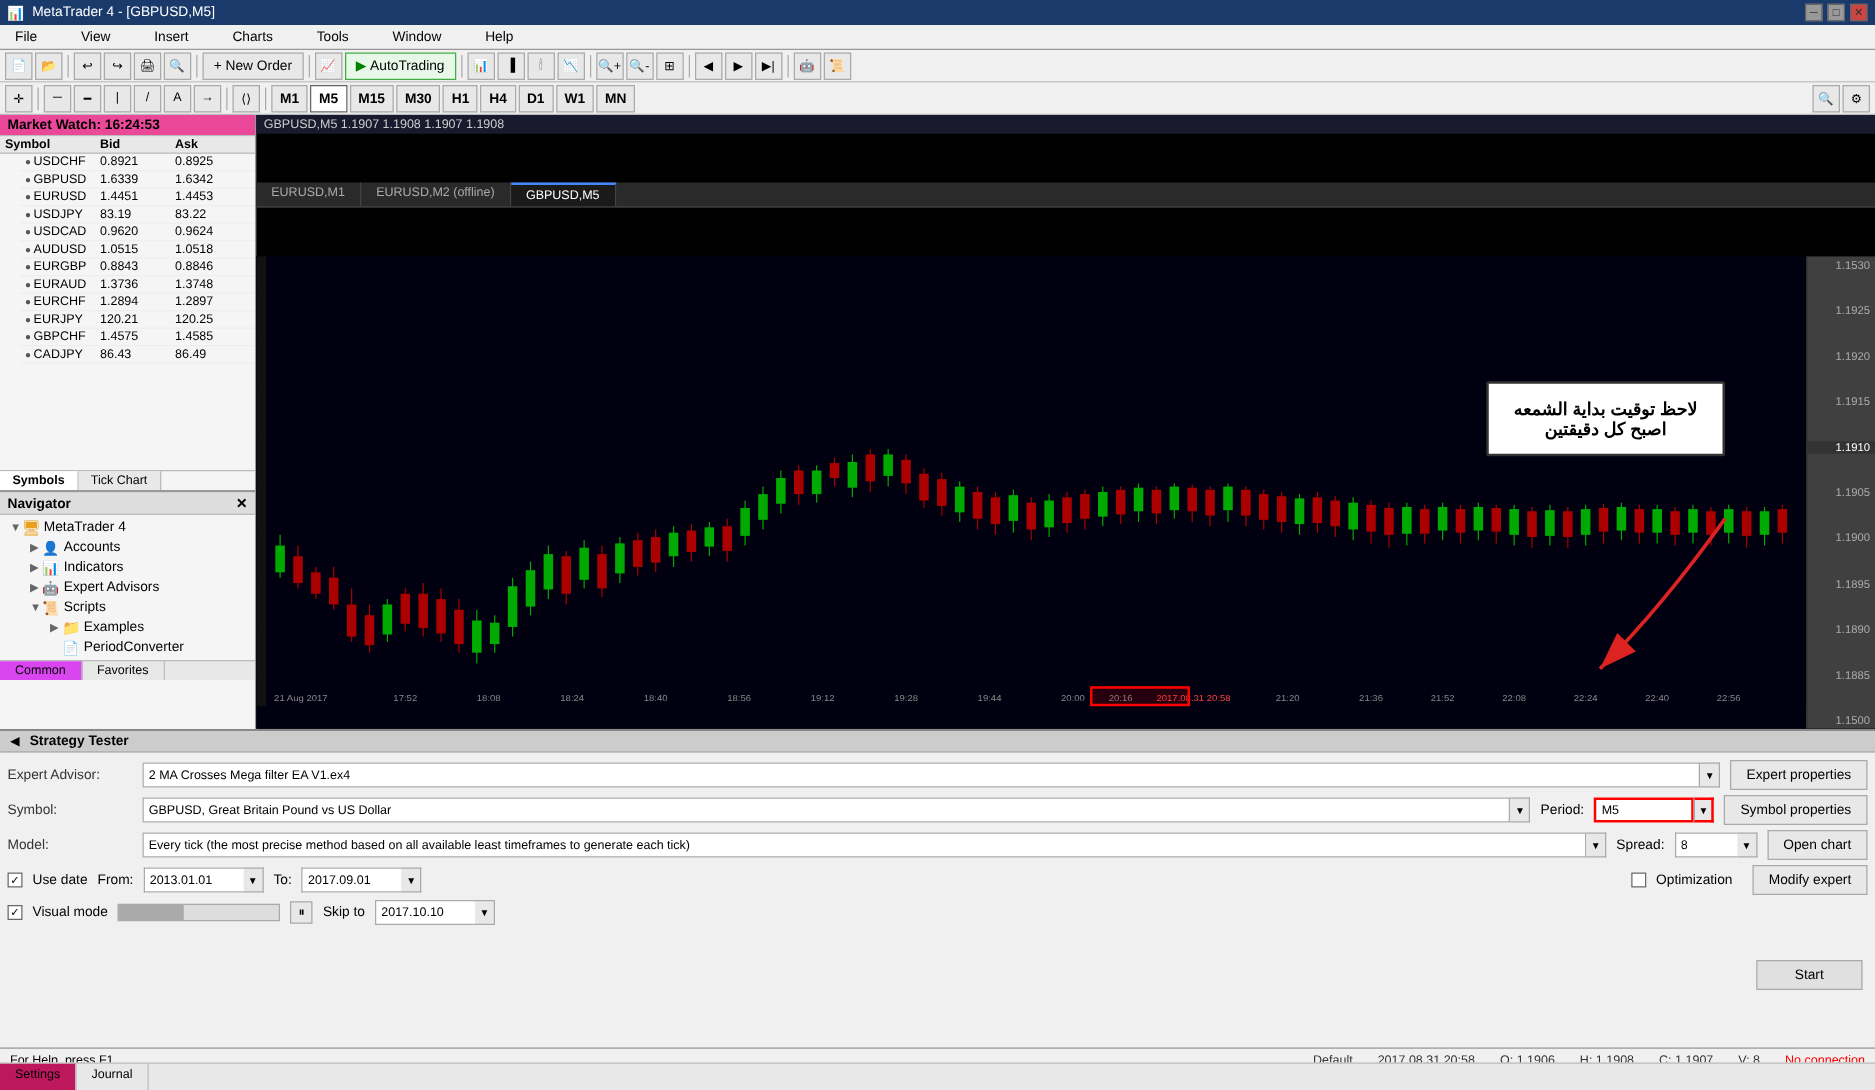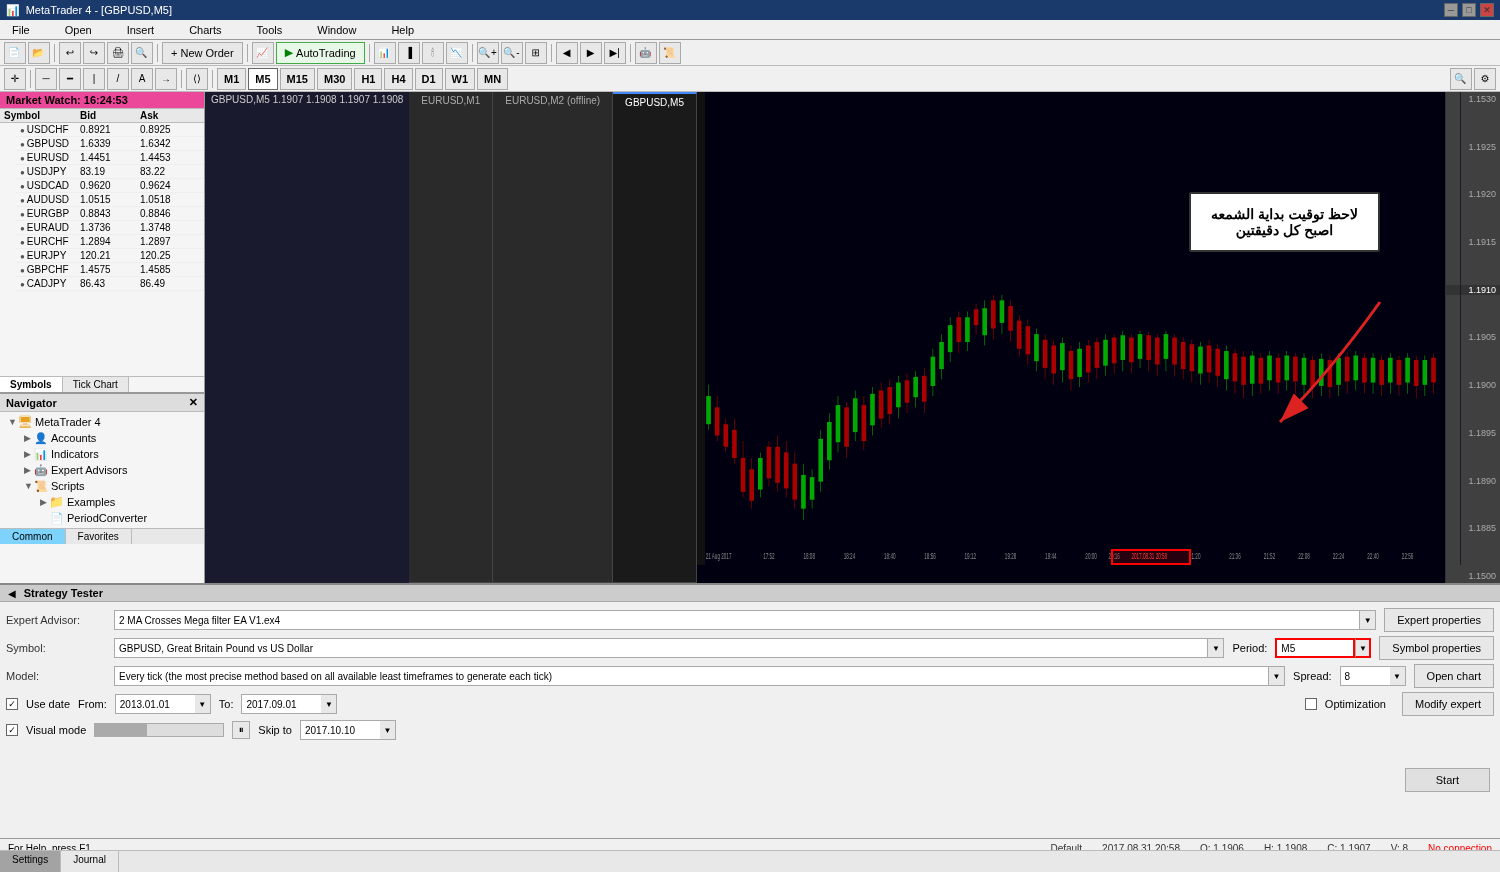--- a/index.html
+++ b/index.html
@@ -53,21 +53,21 @@
     .nav-item { display: flex; align-items: center; padding: 1px 8px; cursor: pointer; font-size: 11px; }
     .nav-item .icon { width: 14px; height: 14px; margin-right: 3px; display: flex; align-items: center; justify-content: center; }
     .nav-child { padding-left: 24px; }
     .nav-child2 { padding-left: 40px; }
     .folder-icon { color: #e8a020; font-size: 12px; }
     .expand-icon { width: 10px; display: inline-block; font-size: 9px; color: #666; }
     
     
     #bottom-tabs { display: flex; border-top: 1px solid #bbb; background: #e8e8e8; }
     .bottom-tab { padding: 2px 12px; font-size: 10px; cursor: pointer; border-right: 1px solid #bbb; }
-    .bottom-tab.active { background: #7dd3fc; }
+    .bottom-tab.active { background: #d946ef; }
     
     
     #chart-area { flex: 1; display: flex; flex-direction: column; background: #000; }
     #chart-header { background: #1a1a2e; color: #ccc; padding: 2px 6px; font-size: 10px; }
     #chart-tabs { display: flex; background: #2a2a2a; border-bottom: 1px solid #444; }
     .chart-tab { padding: 3px 12px; font-size: 10px; color: #aaa; cursor: pointer; border-right: 1px solid #444; }
     .chart-tab.active { background: #1a1a1a; color: #fff; border-top: 2px solid #4488ff; }
     #chart-canvas { flex: 1; background: #000011; position: relative; overflow: hidden; }
     
     
@@ -115,21 +115,21 @@
   </div>
   <div id="title-bar-right">
     <div class="title-btn">─</div>
     <div class="title-btn">□</div>
     <div class="title-btn" style="background:#c44;">✕</div>
   </div>
 </div>
 
 <div id="menu-bar">
   <span class="menu-item">File</span>
-  <span class="menu-item">Open</span>
+  <span class="menu-item">View</span>
   <span class="menu-item">Insert</span>
   <span class="menu-item">Charts</span>
   <span class="menu-item">Tools</span>
   <span class="menu-item">Window</span>
   <span class="menu-item">Help</span>
 </div>
 
 <div class="toolbar">
   <div class="tb-btn">📄</div>
   <div class="tb-btn">📂</div>
@@ -317,21 +317,21 @@
           <span>PeriodConverter</span>
         </div>
       </div>
       <div id="bottom-tabs">
         <div class="bottom-tab active">Common</div>
         <div class="bottom-tab">Favorites</div>
       </div>
     </div>
   </div>
 
-  <div id="chart-area" style="flex:1; display:flex; flex-direction:row;">
+  <div id="chart-area" style="flex:1; display:flex; flex-direction:column;gap:39px;">
     <div id="chart-header">
       <span>GBPUSD,M5  1.1907 1.1908 1.1907 1.1908</span>
     </div>
     <div id="chart-tabs">
       <div class="chart-tab">EURUSD,M1</div>
       <div class="chart-tab">EURUSD,M2 (offline)</div>
       <div class="chart-tab active">GBPUSD,M5</div>
     </div>
     <div id="chart-canvas" style="flex:1; position:relative; background:#000011;">
 
@@ -767,21 +767,21 @@
       <span style="flex:1;"></span>
     </div>
 
   </div>
 
   <div style="position:absolute; right:10px; bottom:80px;">
     <button style="padding:4px 30px; background:#e0e0e0; border:1px solid #aaa; font-size:11px; cursor:pointer; height:24px;">Start</button>
   </div>
 
   <div id="bottom-tabs2" style="position:absolute; bottom:0; left:0; right:0; display:flex; border-top:1px solid #bbb; background:#e8e8e8; height:22px;">
-    <div class="bottom-tab2 active" style="padding:3px 12px; font-size:10px; cursor:pointer; border-right:1px solid #bbb; background:#a3a3a3;">Settings</div>
+    <div class="bottom-tab2 active" style="padding:3px 12px; font-size:10px; cursor:pointer; border-right:1px solid #bbb; background:#be185d;">Settings</div>
     <div class="bottom-tab2" style="padding:3px 12px; font-size:10px; cursor:pointer; border-right:1px solid #bbb;">Journal</div>
   </div>
 </div>
 
 <div id="status-bar">
   <span>For Help, press F1</span>
   <span style="flex:1;"></span>
   <span class="status-item">Default</span>
   <span class="status-item">2017.08.31 20:58</span>
   <span class="status-item">O: 1.1906</span>

